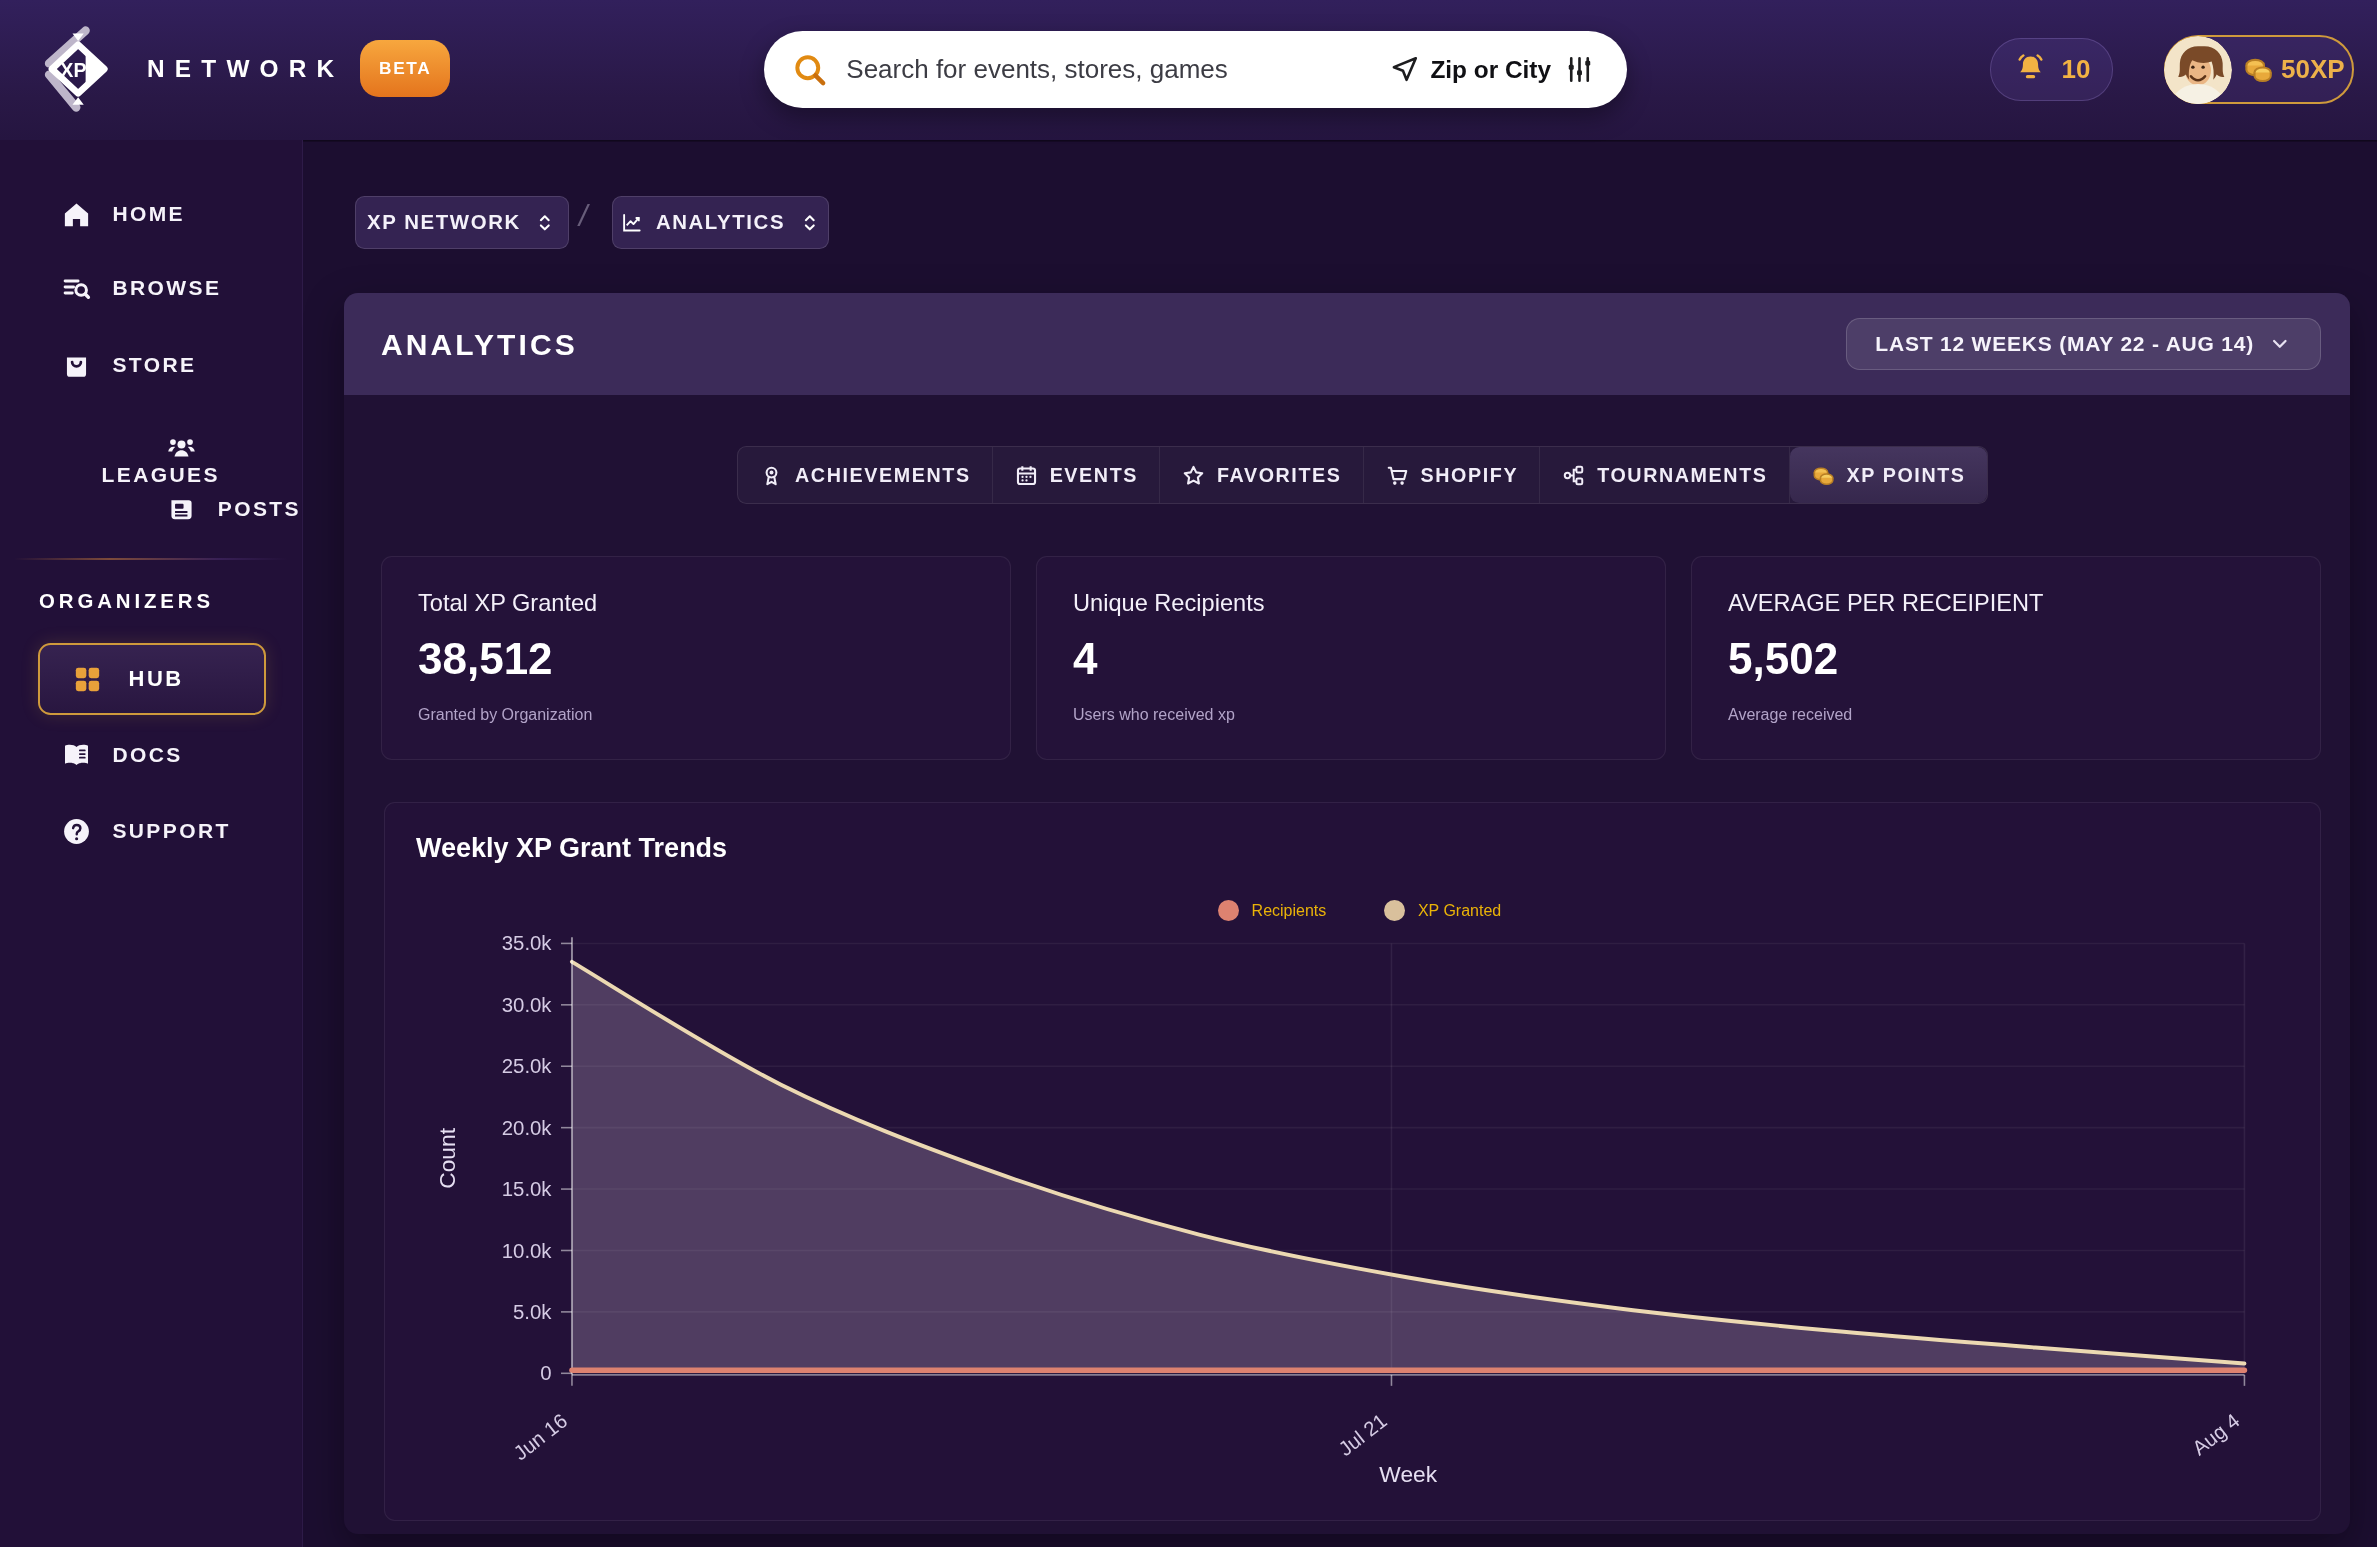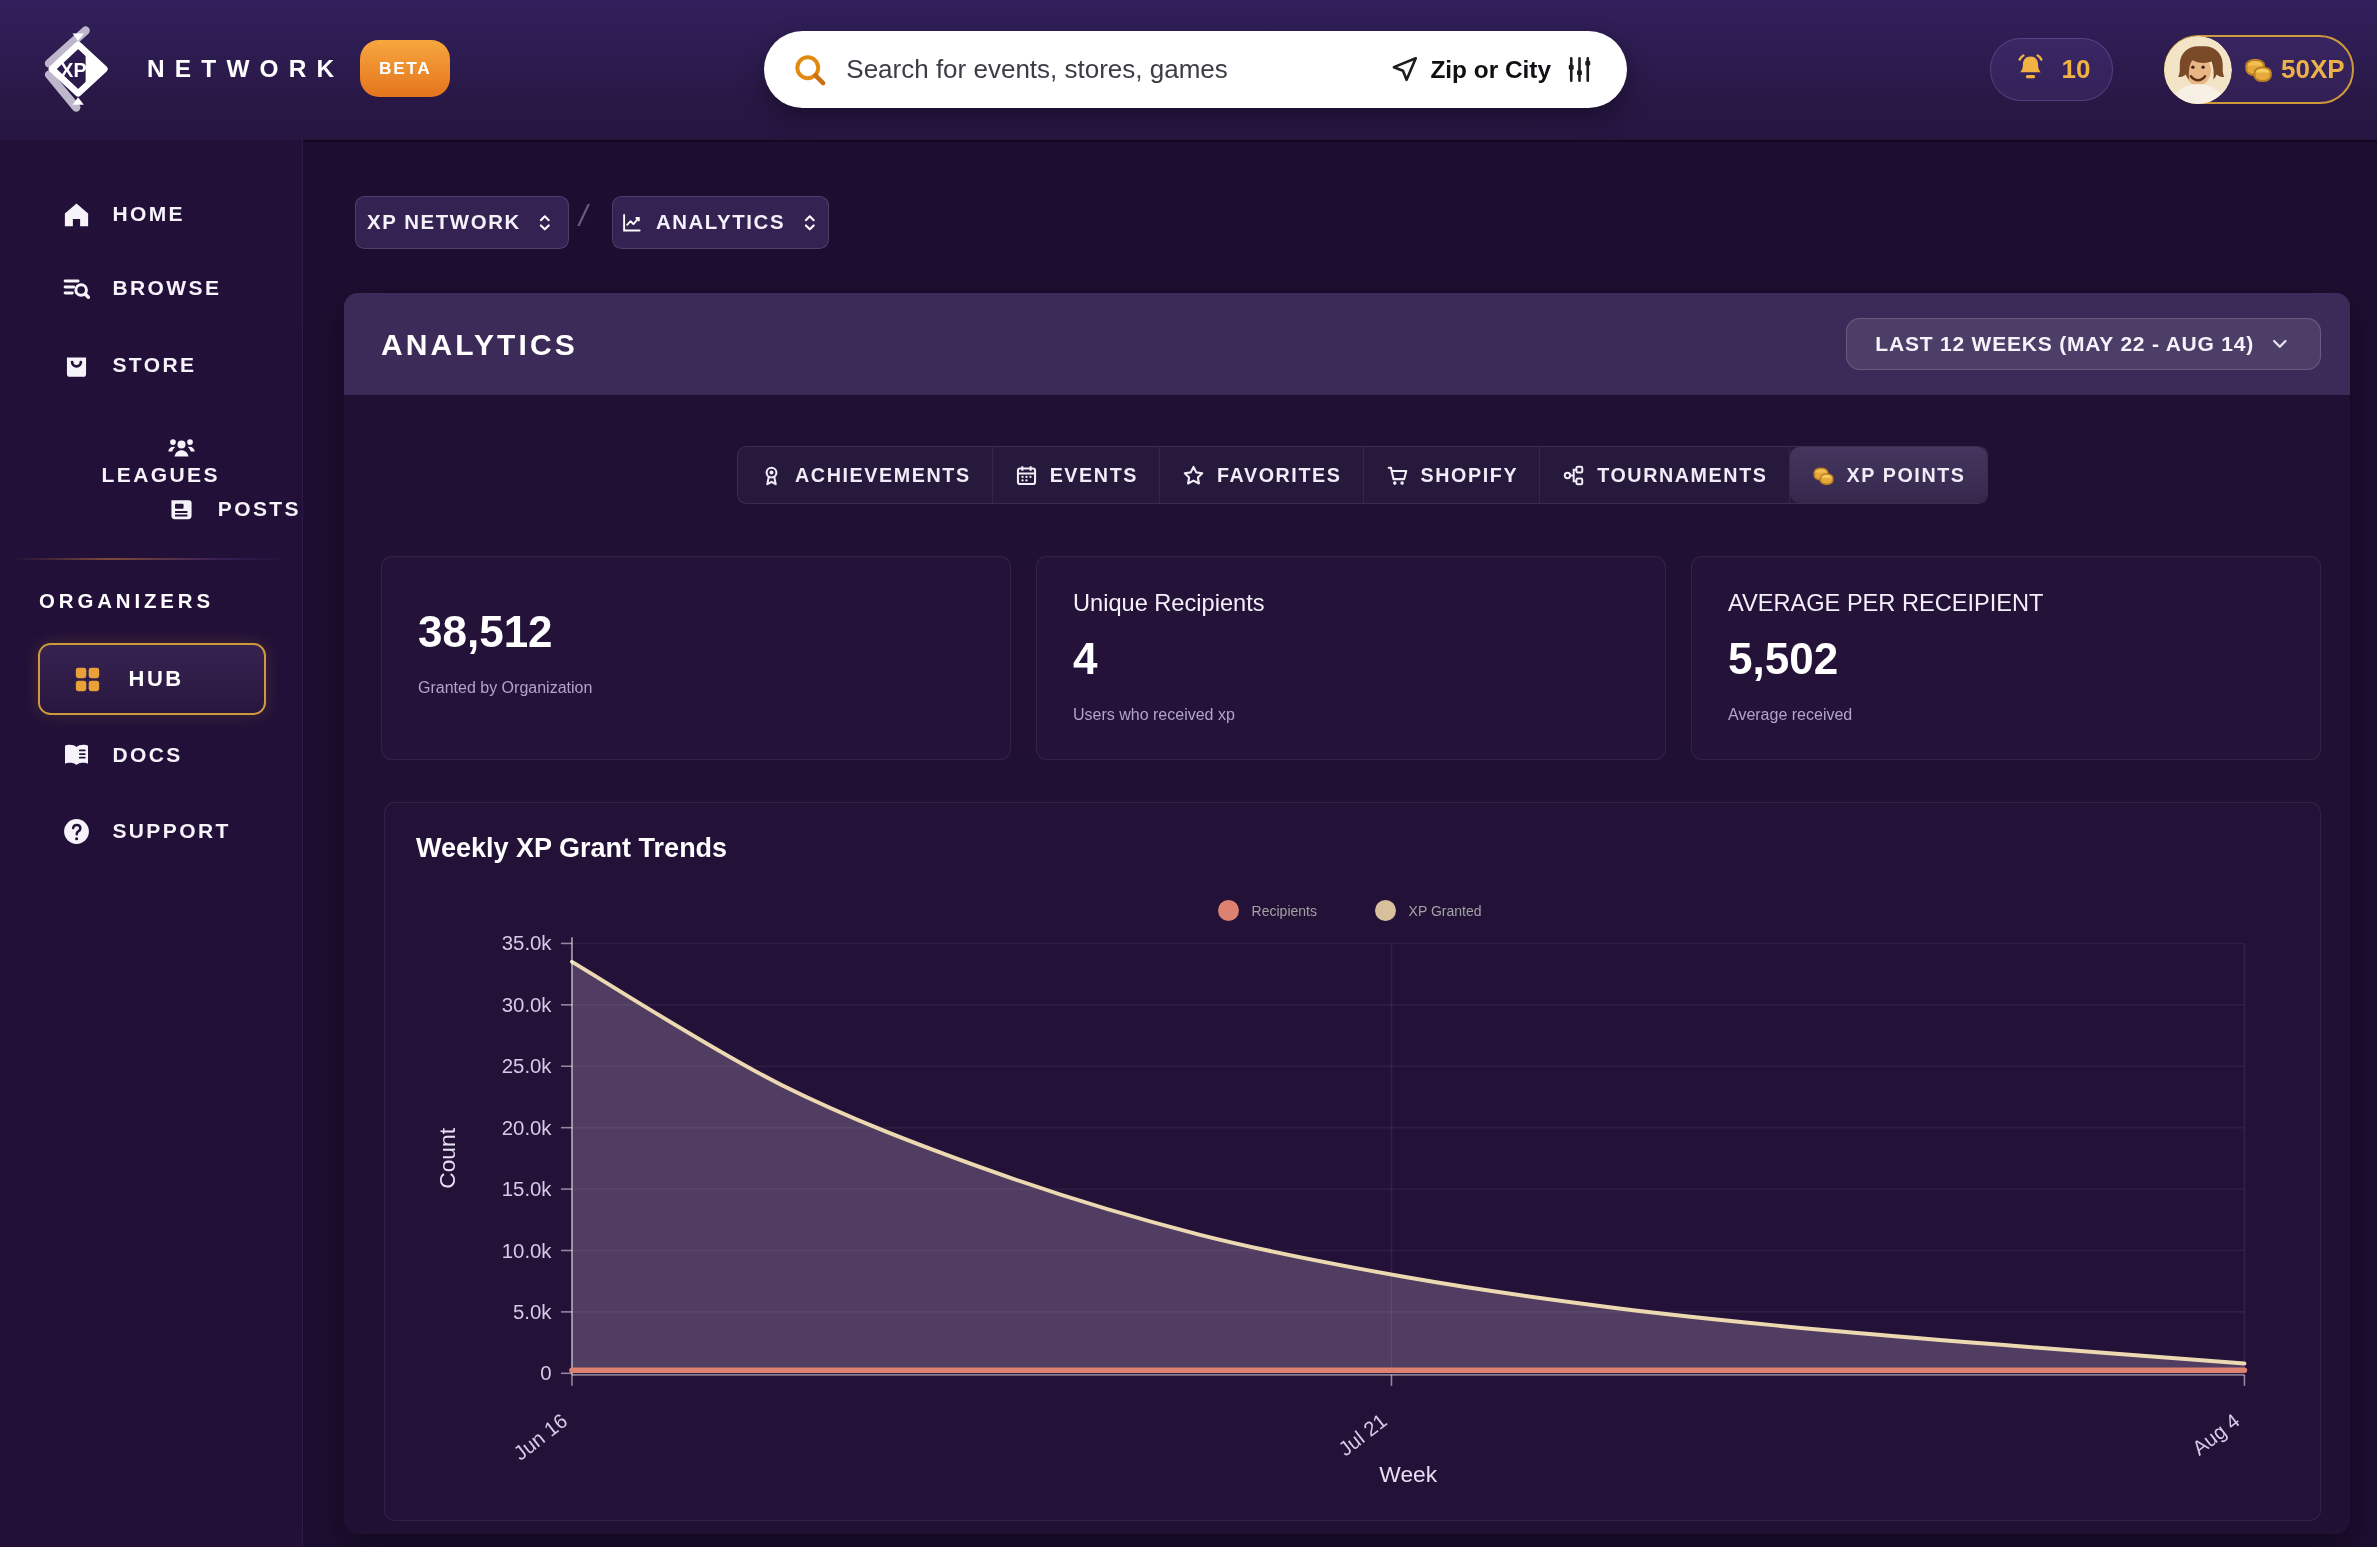--- a/index.html
+++ b/index.html
@@ -84,21 +84,21 @@
   .stat-label{font-size:23.6px;color:#f4f0fa}
   .stat-value{font-size:44px;font-weight:bold;color:#fff;margin-top:17.3px}
   .stat-sub{font-size:16px;color:#b2a3c8;margin-top:22px}
 
   .chart-card{position:absolute;left:40px;top:509px;width:1937px;height:719px;background:#231138;
     border:1.6px solid rgba(255,255,255,.07);border-radius:11px}
   .chart-title{position:absolute;left:31px;top:30px;font-size:27px;font-weight:bold;color:#fff}
   .legend{position:absolute;left:833px;top:97px;display:flex;gap:58px}
   .legend-item{display:flex;align-items:center;gap:12.6px}
   .legend-dot{width:21px;height:21px;border-radius:50%}
-  .legend-label{font-size:14px;color:#a3a3a3;white-space:nowrap}
+  .legend-label{font-size:16px;color:#eab308;white-space:nowrap}
   .chart-svg{position:absolute;left:0;top:0;width:100%;height:100%}
 </style>
 </head>
 <body>
 
 <div class="topbar">
   <div class="brand">
     <svg class="logo-mark" viewBox="0 0 96 96">
       <path d="M54 7 15 42" stroke="#beb6ca" stroke-width="9" stroke-linecap="round" fill="none"></path>
       <path d="M15 54 44 89" stroke="#beb6ca" stroke-width="9" stroke-linecap="round" fill="none"></path>
@@ -318,20 +318,21 @@
           <path d="M3.2 9v3.2c0 2.2 2.9 4 6.4 4s6.4-1.8 6.4-4V9" fill="#E8A93B" stroke="#B97F24" stroke-width="1.5"></path>
           <ellipse cx="15" cy="14.2" rx="5.9" ry="3.7" fill="#F7CE60" stroke="#B97F24" stroke-width="1.5"></ellipse>
           <path d="M9.1 14.2v2.5c0 2 2.6 3.7 5.9 3.7s5.9-1.7 5.9-3.7v-2.5" fill="#E8A93B" stroke="#B97F24" stroke-width="1.5"></path>
         </svg>
         <span class="tab-label">XP POINTS</span>
       </div>
     </div>
 
   <div class="stats" id="stats-row">
       <div class="stat-card">
+        <div class="stat-label">Total XP Granted</div>
         <div class="stat-value">38,512</div>
         <div class="stat-sub">Granted by Organization</div>
       </div>
       <div class="stat-card">
         <div class="stat-label">Unique Recipients</div>
         <div class="stat-value">4</div>
         <div class="stat-sub">Users who received xp</div>
       </div>
       <div class="stat-card">
         <div class="stat-label">AVERAGE PER RECEIPIENT</div>

